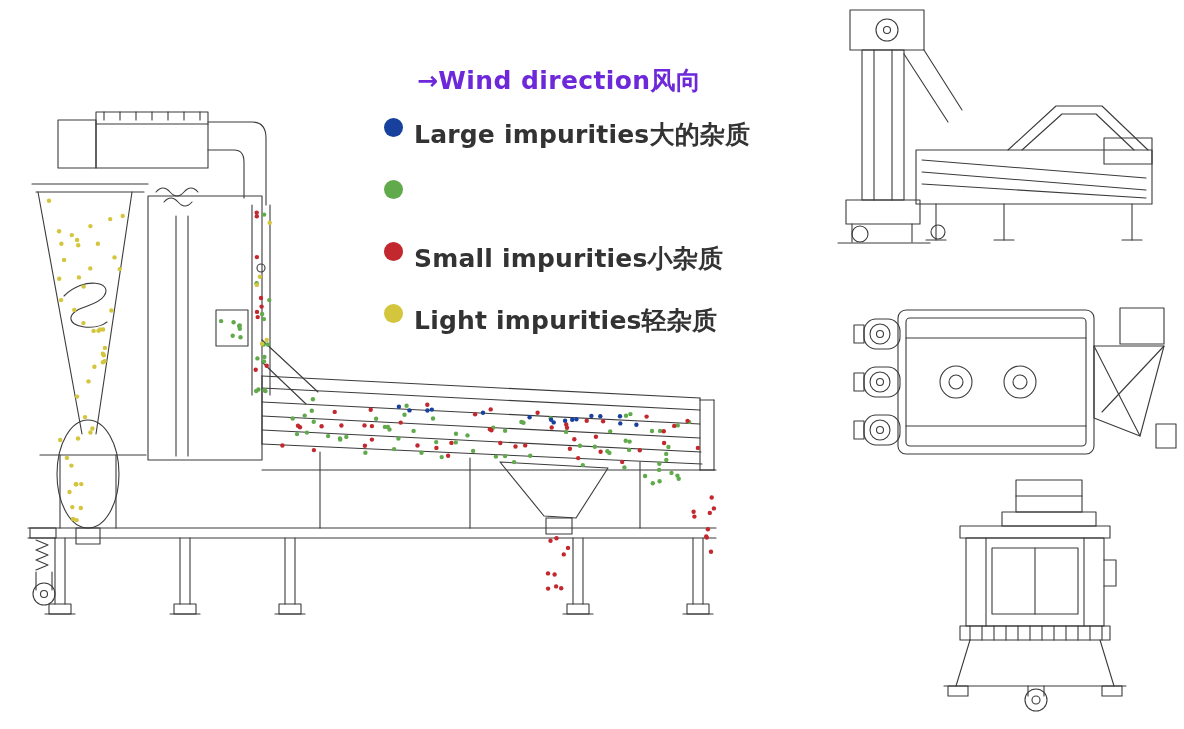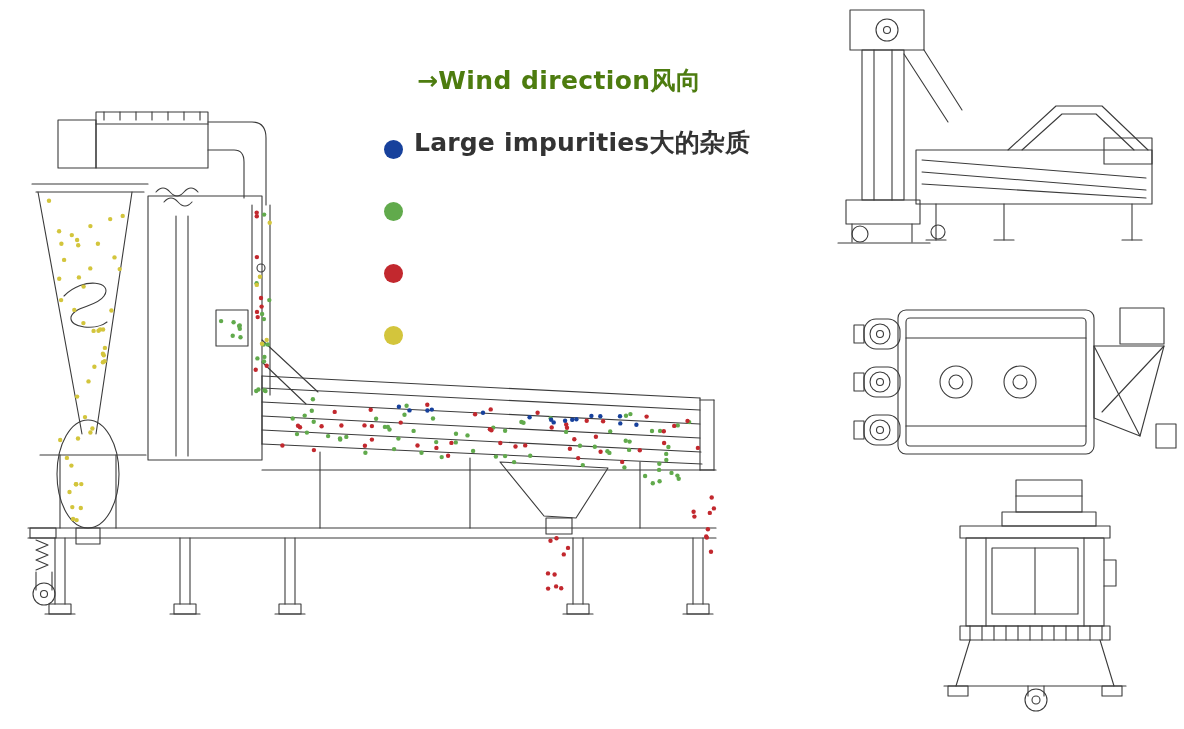--- a/index.html
+++ b/index.html
@@ -2,22 +2,22 @@
 <html style="--line: #3b3b3b;"><head>
 <meta charset="utf-8">
 <style>
   *{box-sizing:border-box;margin:0;padding:0}
   html,body{background:#ffffff}
   .canvas{position:relative;width:1184px;height:729px;background:#fff;overflow:hidden;
           font-family:"DejaVu Sans","Liberation Sans",sans-serif}
   svg.diagram{position:absolute;left:0;top:0}
   g.view *{fill:none;stroke:var(--line,#3b3b3b);stroke-width:1.1;stroke-linecap:round;stroke-linejoin:round}
   .legend{position:absolute;left:384px;top:64px;width:360px}
-  .legend-wind{font-size:25px;font-weight:600;color:#4d7c0f;padding-left:33px;letter-spacing:.4px;white-space:nowrap}
-  .legend-item{display:flex;align-items:flex-end;margin-top:21px;height:41px}
+  .legend-wind{font-size:25px;font-weight:600;color:#6d28d9;padding-left:33px;letter-spacing:.4px;white-space:nowrap}
+  .legend-item{display:flex;align-items:flex-start;margin-top:21px;height:41px}
   .dot{width:19px;height:19px;border-radius:50%;margin-right:11px;flex:0 0 auto}
   .legend-label{font-size:25px;font-weight:600;color:#333;letter-spacing:.2px;white-space:nowrap}
 </style>
 </head>
 <body>
 
 <div class="canvas">
 
   <svg class="diagram" width="1184" height="729" viewBox="0 0 1184 729">
 
@@ -446,20 +446,22 @@
       <span class="dot" style="background: rgb(23, 65, 156);"></span>
       <span class="legend-label">Large impurities大的杂质</span>
     </div>
 
     <div class="legend-item">
       <span class="dot" style="background: rgb(97, 170, 76);"></span>
     </div>
 
     <div class="legend-item">
       <span class="dot" style="background: rgb(194, 40, 46);"></span>
+      <span class="legend-label">Small impurities小杂质</span>
     </div>
 
     <div class="legend-item">
       <span class="dot" style="background: rgb(211, 197, 60);"></span>
+      <span class="legend-label">Light impurities轻杂质</span>
     </div>
   </div>
 
 </div>
 
 </body></html>

